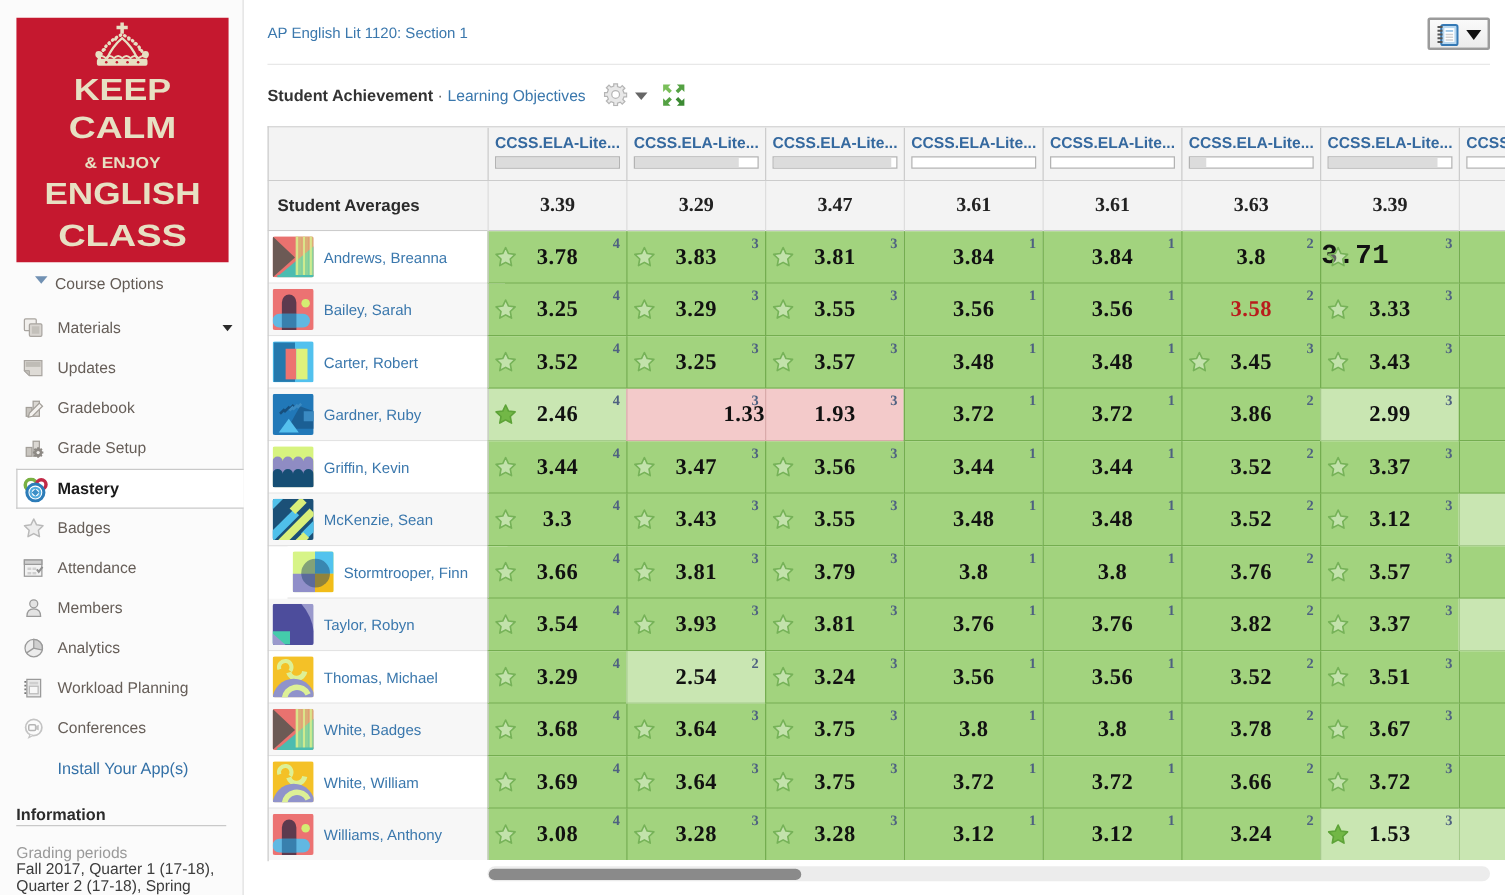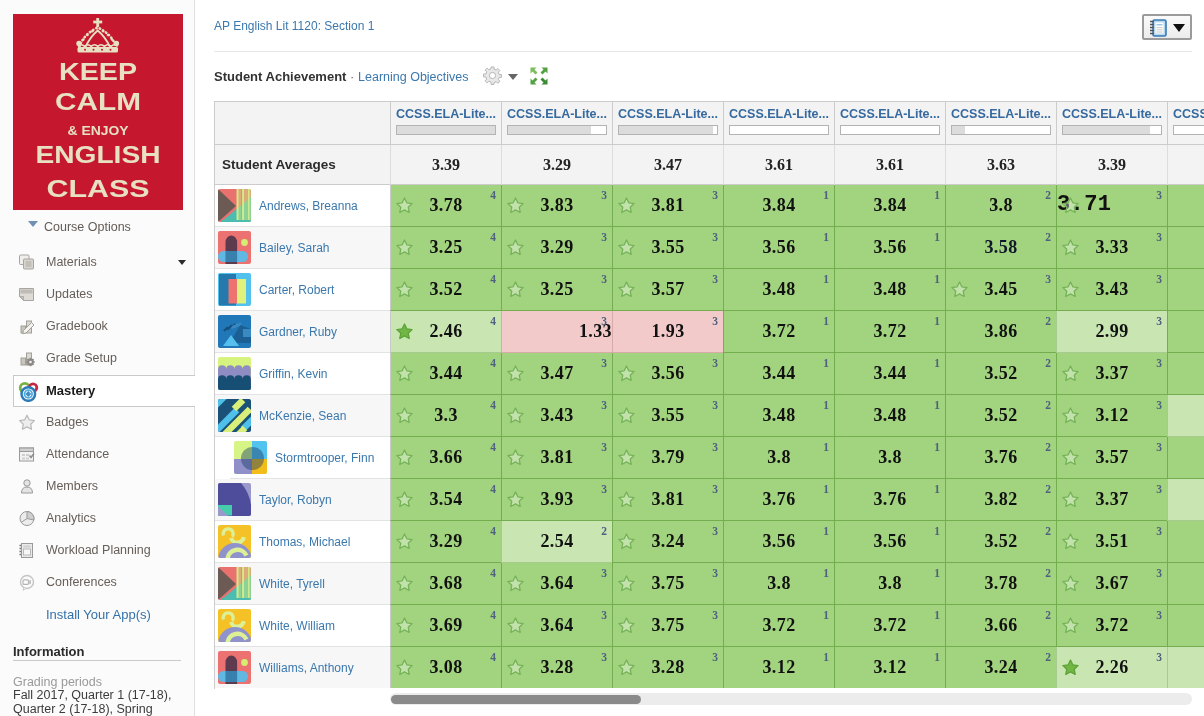--- a/index.html
+++ b/index.html
@@ -311,21 +311,21 @@
 </div>
 <div class="abs" style="left:509px;top:125px;width:111px;height:42px;background:#a2d37e;border-left:1px solid #74ad50;border-bottom:1px solid #74ad50">
 <div style="text-align:center;line-height:40px;font-family:'Liberation Serif',serif;font-size:18px;letter-spacing:0.4px;font-weight:bold;color:#111">3.56</div>
 <div class="abs" style="right:5px;top:4px;font-family:'Liberation Serif',serif;font-size:11.5px;font-weight:bold;color:#4e6181">1</div>
 </div>
 <div class="abs" style="left:620px;top:125px;width:111px;height:42px;background:#a2d37e;border-left:1px solid #74ad50;border-bottom:1px solid #74ad50">
 <div style="text-align:center;line-height:40px;font-family:'Liberation Serif',serif;font-size:18px;letter-spacing:0.4px;font-weight:bold;color:#111">3.56</div>
 <div class="abs" style="right:5px;top:4px;font-family:'Liberation Serif',serif;font-size:11.5px;font-weight:bold;color:#4e6181">1</div>
 </div>
 <div class="abs" style="left:731px;top:125px;width:111px;height:42px;background:#a2d37e;border-left:1px solid #74ad50;border-bottom:1px solid #74ad50">
-<div style="text-align:center;line-height:40px;font-family:'Liberation Serif',serif;font-size:18px;letter-spacing:0.4px;font-weight:bold;color:#0f172a">3.58</div>
+<div style="text-align:center;line-height:40px;font-family:'Liberation Serif',serif;font-size:18px;letter-spacing:0.4px;font-weight:bold;color:#b91c1c">3.58</div>
 <div class="abs" style="right:5px;top:4px;font-family:'Liberation Serif',serif;font-size:11.5px;font-weight:bold;color:#4e6181">2</div>
 </div>
 <div class="abs" style="left:842px;top:125px;width:111px;height:42px;background:#a2d37e;border-left:1px solid #74ad50;border-bottom:1px solid #74ad50">
 <svg width="17" height="18" viewBox="0 0 17 18" style="position:absolute;left:5px;top:50%;margin-top:-9px">
         <path d="M8.50,1.00 L10.79,5.84 L16.11,6.53 L12.21,10.21 L13.20,15.47 L8.50,12.90 L3.80,15.47 L4.79,10.21 L0.89,6.53 L6.21,5.84 Z" fill="rgba(255,255,255,0.35)" stroke="#76b258" stroke-width="1.3" stroke-linejoin="round"></path>
       </svg>
 <div style="text-align:center;line-height:40px;font-family:'Liberation Serif',serif;font-size:18px;letter-spacing:0.4px;font-weight:bold;color:#111">3.33</div>
 <div class="abs" style="right:5px;top:4px;font-family:'Liberation Serif',serif;font-size:11.5px;font-weight:bold;color:#4e6181">3</div>
 </div>
 <div class="abs" style="left:953px;top:125px;width:111px;height:42px;background:#a2d37e;border-left:1px solid #74ad50;border-bottom:1px solid #74ad50">
@@ -699,21 +699,21 @@
             <rect x="30" y="0" width="3" height="33"></rect>
           </g>
 <g fill="#d9ef8d" fill-opacity="0.85">
             <rect x="18.5" y="0" width="2" height="33"></rect>
             <rect x="24" y="0" width="2" height="33"></rect>
             <rect x="29.5" y="0" width="2" height="33"></rect>
           </g>
 <rect x="4" y="31" width="29" height="2" fill="#4cbcb0"></rect>
 <polygon points="0,0 18,17 0,33" fill="#6c5a55"></polygon>
         </svg></div>
-      <div class="abs" style="left:45px;top:14px;font-size:12px;color:#3b78ad;white-space:nowrap">White, Tyrell</div>
+      <div class="abs" style="left:45px;top:14px;font-size:12px;color:#3b78ad;white-space:nowrap">White, Badges</div>
     </div>
 <div class="abs" style="left:176px;top:461px;width:111px;height:42px;background:#a2d37e;border-left:1px solid #c9c9c9;border-bottom:1px solid #74ad50">
 <svg width="17" height="18" viewBox="0 0 17 18" style="position:absolute;left:5px;top:50%;margin-top:-9px">
         <path d="M8.50,1.00 L10.79,5.84 L16.11,6.53 L12.21,10.21 L13.20,15.47 L8.50,12.90 L3.80,15.47 L4.79,10.21 L0.89,6.53 L6.21,5.84 Z" fill="rgba(255,255,255,0.35)" stroke="#76b258" stroke-width="1.3" stroke-linejoin="round"></path>
       </svg>
 <div style="text-align:center;line-height:40px;font-family:'Liberation Serif',serif;font-size:18px;letter-spacing:0.4px;font-weight:bold;color:#111">3.68</div>
 <div class="abs" style="right:5px;top:4px;font-family:'Liberation Serif',serif;font-size:11.5px;font-weight:bold;color:#4e6181">4</div>
 </div>
 <div class="abs" style="left:287px;top:461px;width:111px;height:42px;background:#a2d37e;border-left:1px solid #74ad50;border-bottom:1px solid #74ad50">
 <svg width="17" height="18" viewBox="0 0 17 18" style="position:absolute;left:5px;top:50%;margin-top:-9px">
@@ -842,20 +842,20 @@
 <div class="abs" style="right:5px;top:4px;font-family:'Liberation Serif',serif;font-size:11.5px;font-weight:bold;color:#4e6181">1</div>
 </div>
 <div class="abs" style="left:731px;top:545px;width:111px;height:42px;background:#a2d37e;border-left:1px solid #74ad50;border-bottom:1px solid #74ad50">
 <div style="text-align:center;line-height:40px;font-family:'Liberation Serif',serif;font-size:18px;letter-spacing:0.4px;font-weight:bold;color:#111">3.24</div>
 <div class="abs" style="right:5px;top:4px;font-family:'Liberation Serif',serif;font-size:11.5px;font-weight:bold;color:#4e6181">2</div>
 </div>
 <div class="abs" style="left:842px;top:545px;width:111px;height:42px;background:#c9e6b2;border-left:1px solid #a6cb8c;border-bottom:1px solid #a6cb8c">
 <svg width="17" height="18" viewBox="0 0 17 18" style="position:absolute;left:5px;top:50%;margin-top:-9px">
         <path d="M8.50,1.00 L10.79,5.84 L16.11,6.53 L12.21,10.21 L13.20,15.47 L8.50,12.90 L3.80,15.47 L4.79,10.21 L0.89,6.53 L6.21,5.84 Z" fill="#72b746" stroke="#5da338" stroke-width="1.3" stroke-linejoin="round"></path>
       </svg>
-<div style="text-align:center;line-height:40px;font-family:'Liberation Serif',serif;font-size:18px;letter-spacing:0.4px;font-weight:bold;color:#111">2.26</div>
+<div style="text-align:center;line-height:40px;font-family:'Liberation Serif',serif;font-size:18px;letter-spacing:0.4px;font-weight:bold;color:#111">1.53</div>
 <div class="abs" style="right:5px;top:4px;font-family:'Liberation Serif',serif;font-size:11.5px;font-weight:bold;color:#4e6181">3</div>
 </div>
 <div class="abs" style="left:953px;top:545px;width:111px;height:42px;background:#c9e6b2;border-left:1px solid #a6cb8c;border-bottom:1px solid #a6cb8c">
 </div>
 </div>
 <div class="abs" style="left:214px;top:101px;width:1px;height:588px;background:#ccc"></div>
 <div class="abs" style="left:390px;top:693px;width:802px;height:12px;background:#ececec;border-radius:6px"></div>
 <div class="abs" style="left:391px;top:694.5px;width:250px;height:9px;background:#8a8a8a;border-radius:4.5px"></div>
 </body></html>

